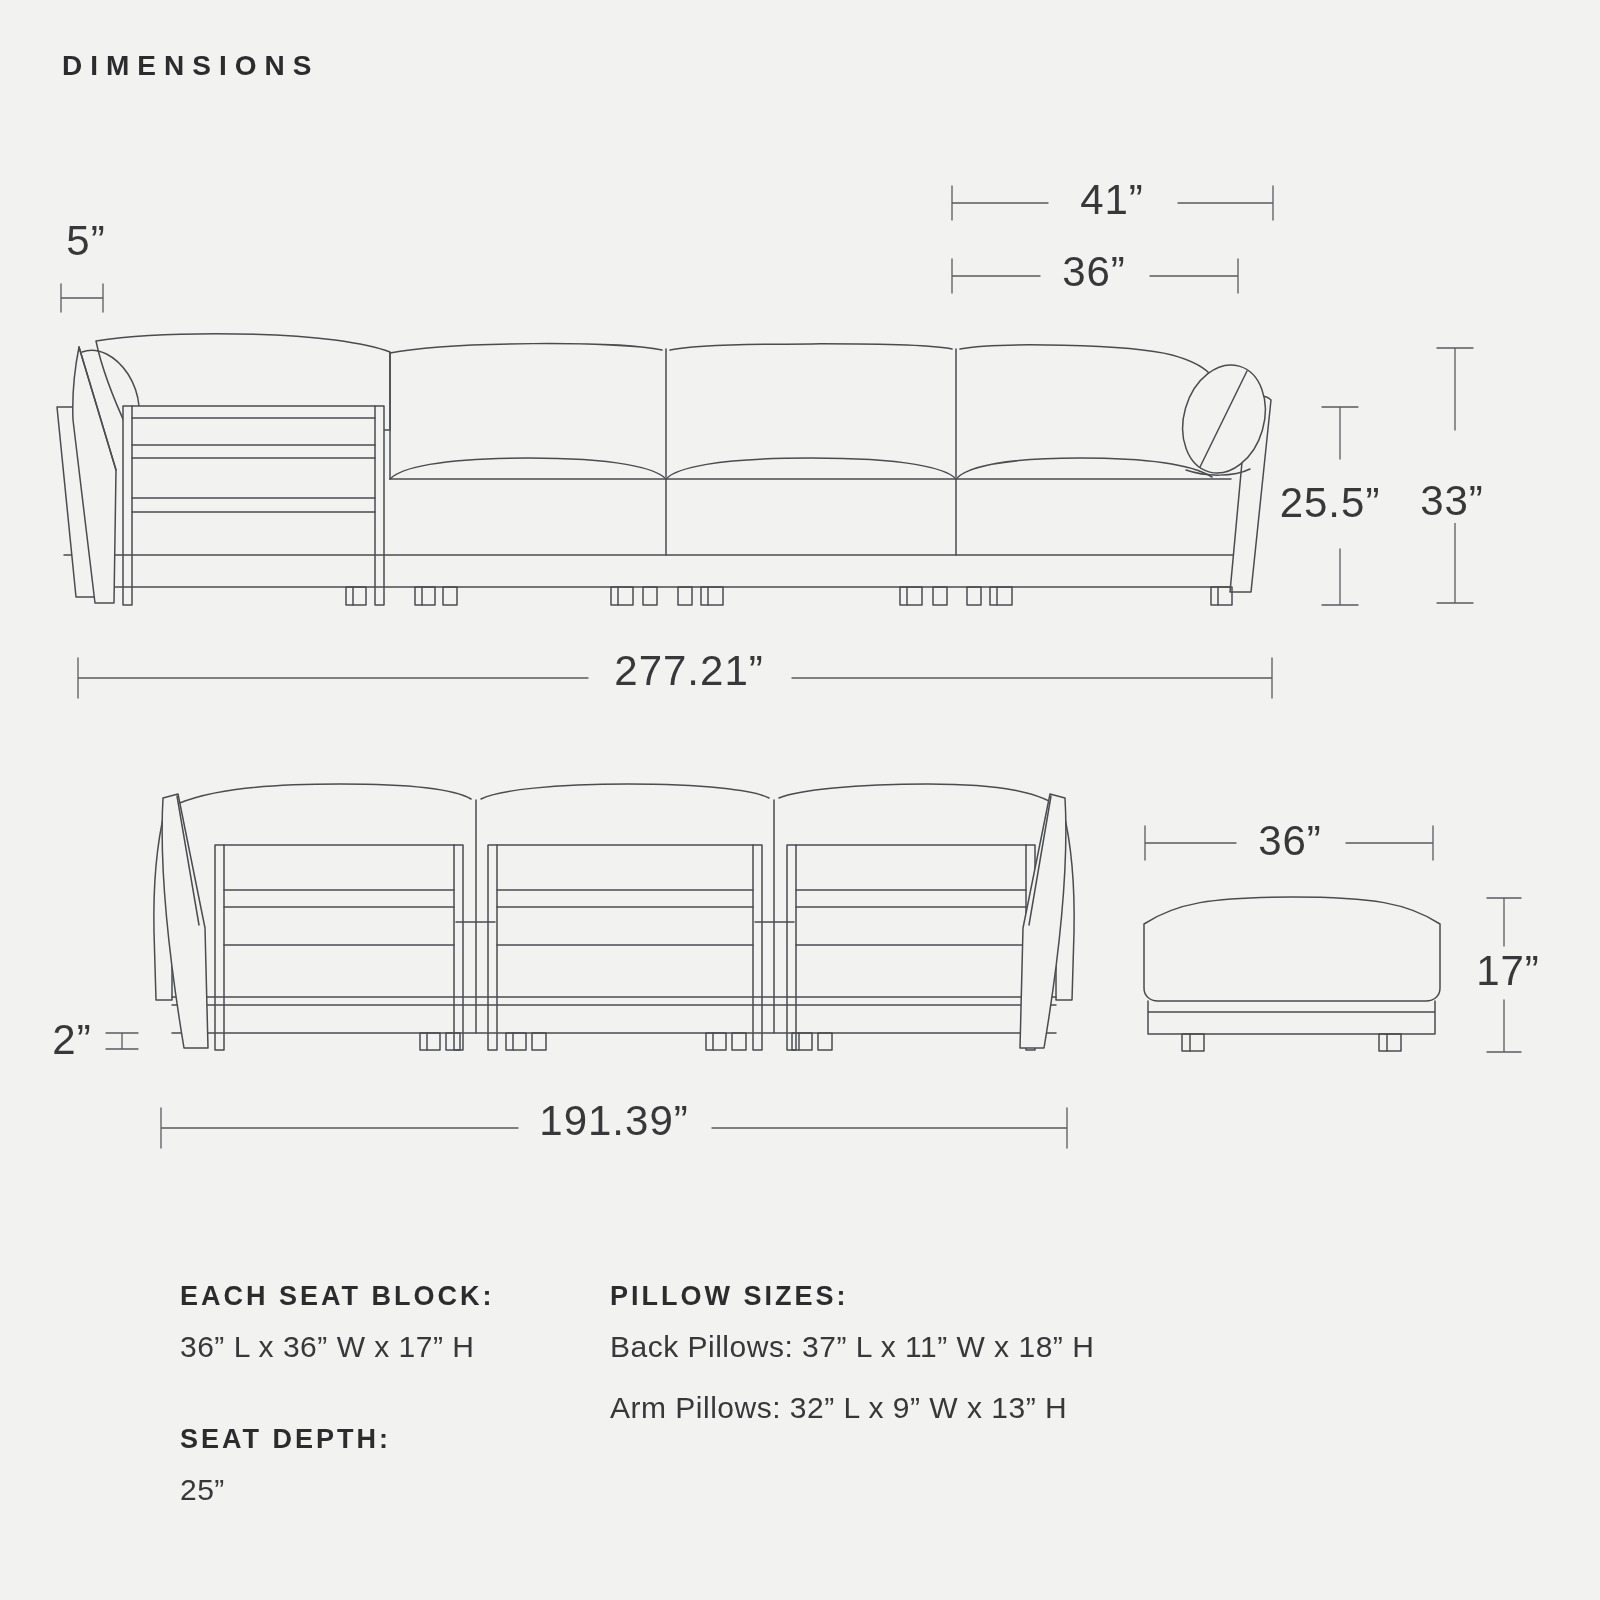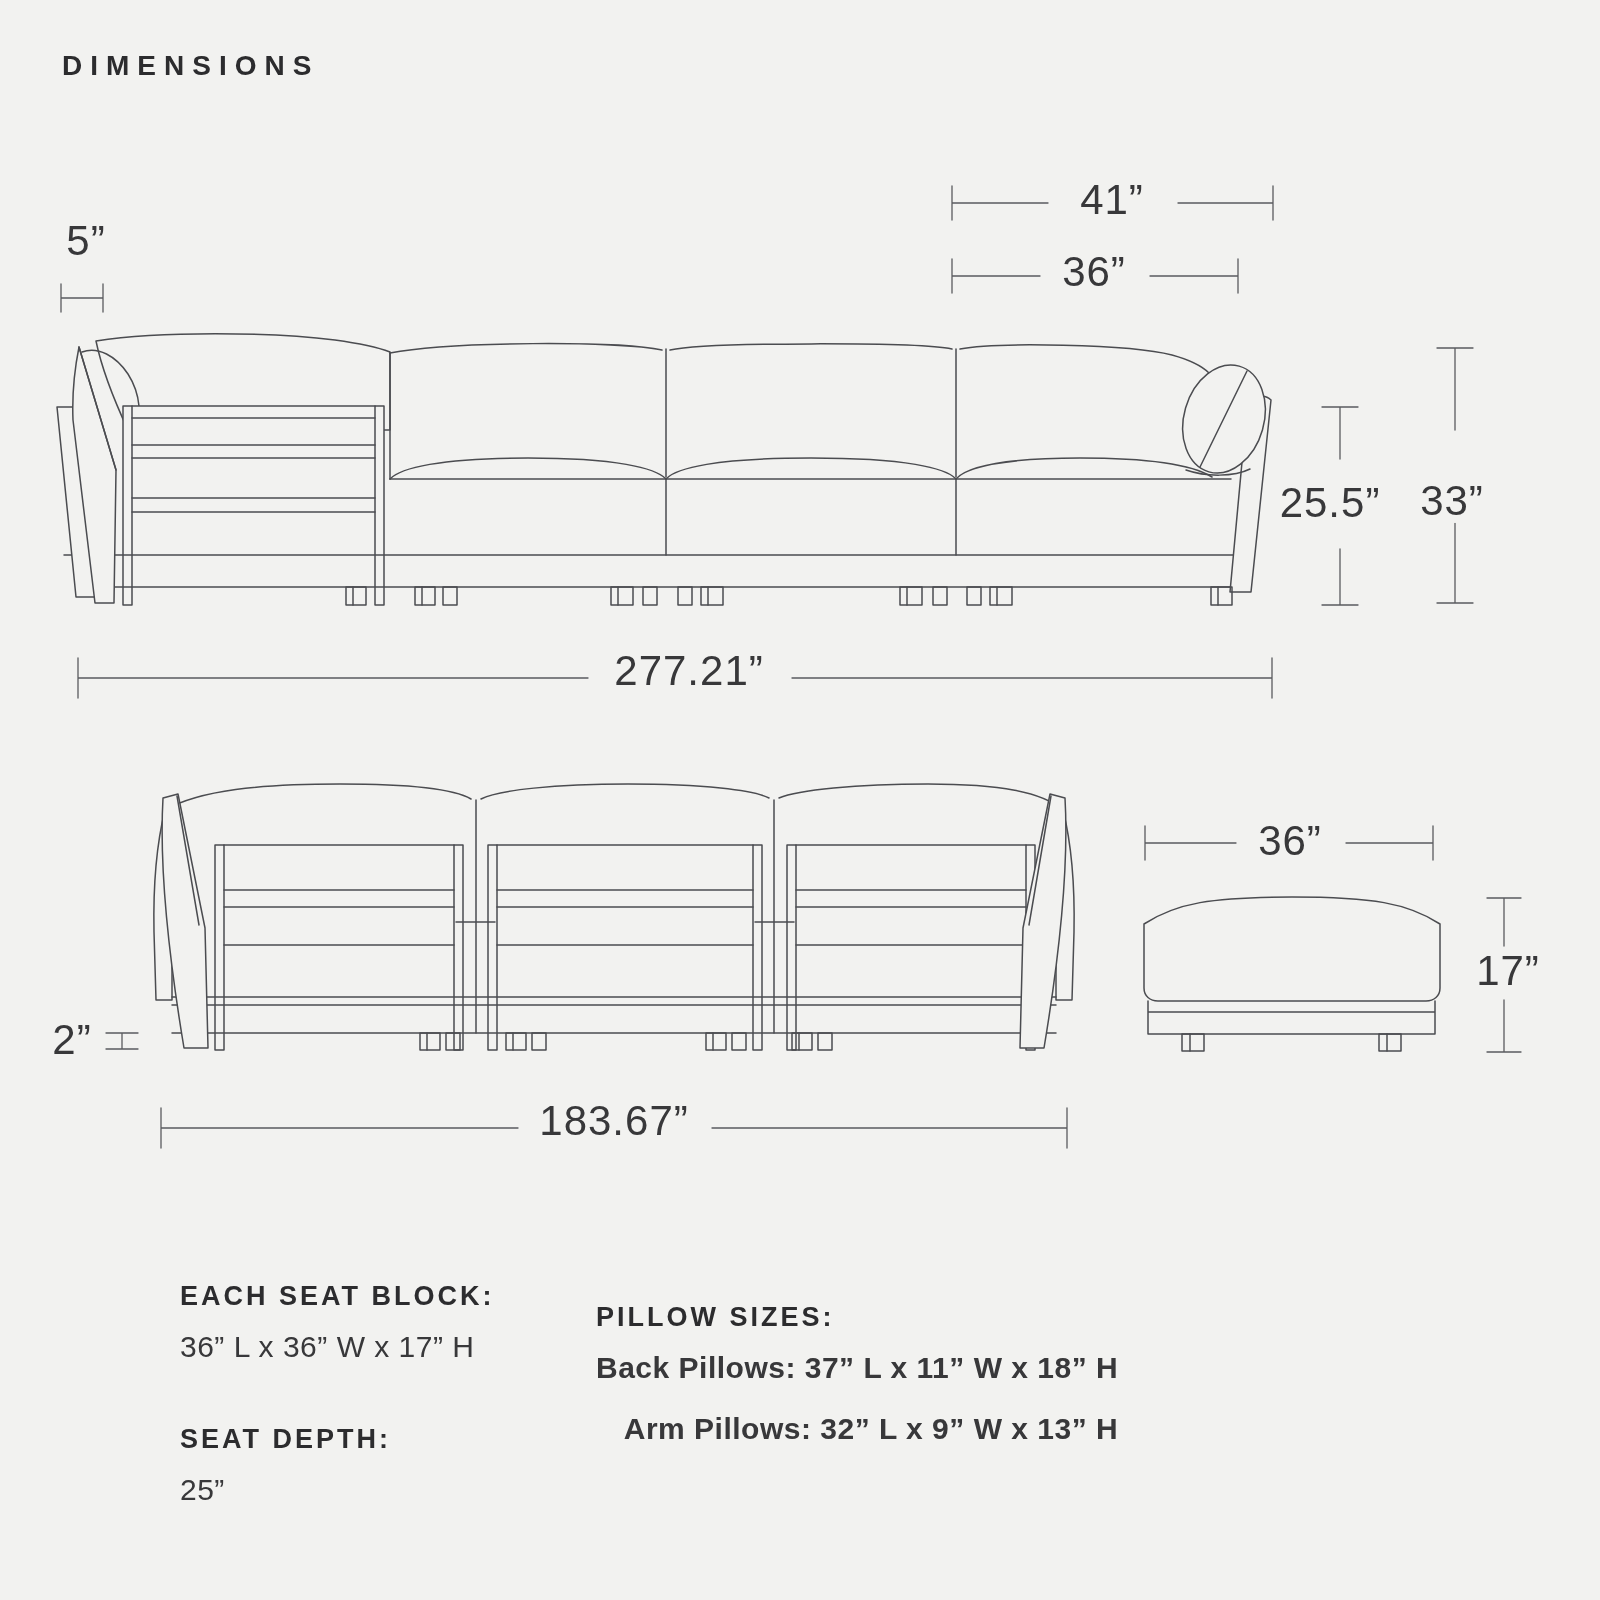--- a/index.html
+++ b/index.html
@@ -24,31 +24,31 @@
   }
   svg.lineart{position:absolute;left:0;top:0;width:1600px;height:1600px;}
   .dim{
     position:absolute;transform:translate(-50%,-50%);
     font-size:42px;font-weight:400;letter-spacing:1px;color:var(--text);
     background:var(--bg);padding:0 10px;white-space:nowrap;line-height:1.05;
   }
   .dim.small-pad{padding:0 4px;}
   .spec-col{position:absolute;white-space:nowrap;}
   .spec-col.left{left:180px;top:1281px;}
-  .spec-col.right{left:596px;top:1281px;margin-top:21px;}
+  .spec-col.right{left:610px;top:1281px;}
   .spec-h{
     font-size:27px;font-weight:700;letter-spacing:3px;color:var(--heading);
     margin-bottom:18px;
   }
   .spec-v{
     font-size:30px;font-weight:400;letter-spacing:0.5px;color:var(--text);
   }
   .spec-col.left .spec-v{margin-bottom:0;}
   .gap-big{margin-top:60px;}
-  .spec-line{font-size:30px;font-weight:700;letter-spacing:0.5px;color:var(--text);margin-bottom:27px;text-align:right;}
+  .spec-line{font-size:30px;font-weight:400;letter-spacing:0.5px;color:var(--text);margin-bottom:27px;}
 </style>
 </head>
 <body>
 
 <div class="canvas">
 
   <div class="page-title">DIMENSIONS</div>
 
   <svg class="lineart" viewBox="0 0 1600 1600" fill="none" stroke="#4b4c50" stroke-width="1.5" stroke-linejoin="round" stroke-linecap="round">
 
@@ -187,21 +187,21 @@
     </g>
   </svg>
 
   <div class="dim small-pad" style="left:86px;top:241px;">5”</div>
   <div class="dim" style="left:1112px;top:200px;">41”</div>
   <div class="dim" style="left:1094px;top:272px;">36”</div>
   <div class="dim" style="left:1330px;top:503px;">25.5”</div>
   <div class="dim" style="left:1452px;top:467px;margin-top:34px;">33”</div>
   <div class="dim" style="left:689px;top:671px;">277.21”</div>
   <div class="dim small-pad" style="left:72px;top:1040px;">2”</div>
-  <div class="dim" style="left:614px;top:1121px;">183.67”</div>
+  <div class="dim" style="left:614px;top:1121px;">191.39”</div>
   <div class="dim" style="left:1290px;top:841px;">36”</div>
   <div class="dim" style="left:1508px;top:971px;">17”</div>
 
   <div class="spec-col left">
     <div class="spec-h">EACH SEAT BLOCK:</div>
     <div class="spec-v">36” L x 36” W x 17” H</div>
     <div class="spec-h gap-big">SEAT DEPTH:</div>
     <div class="spec-v">25”</div>
   </div>
 

